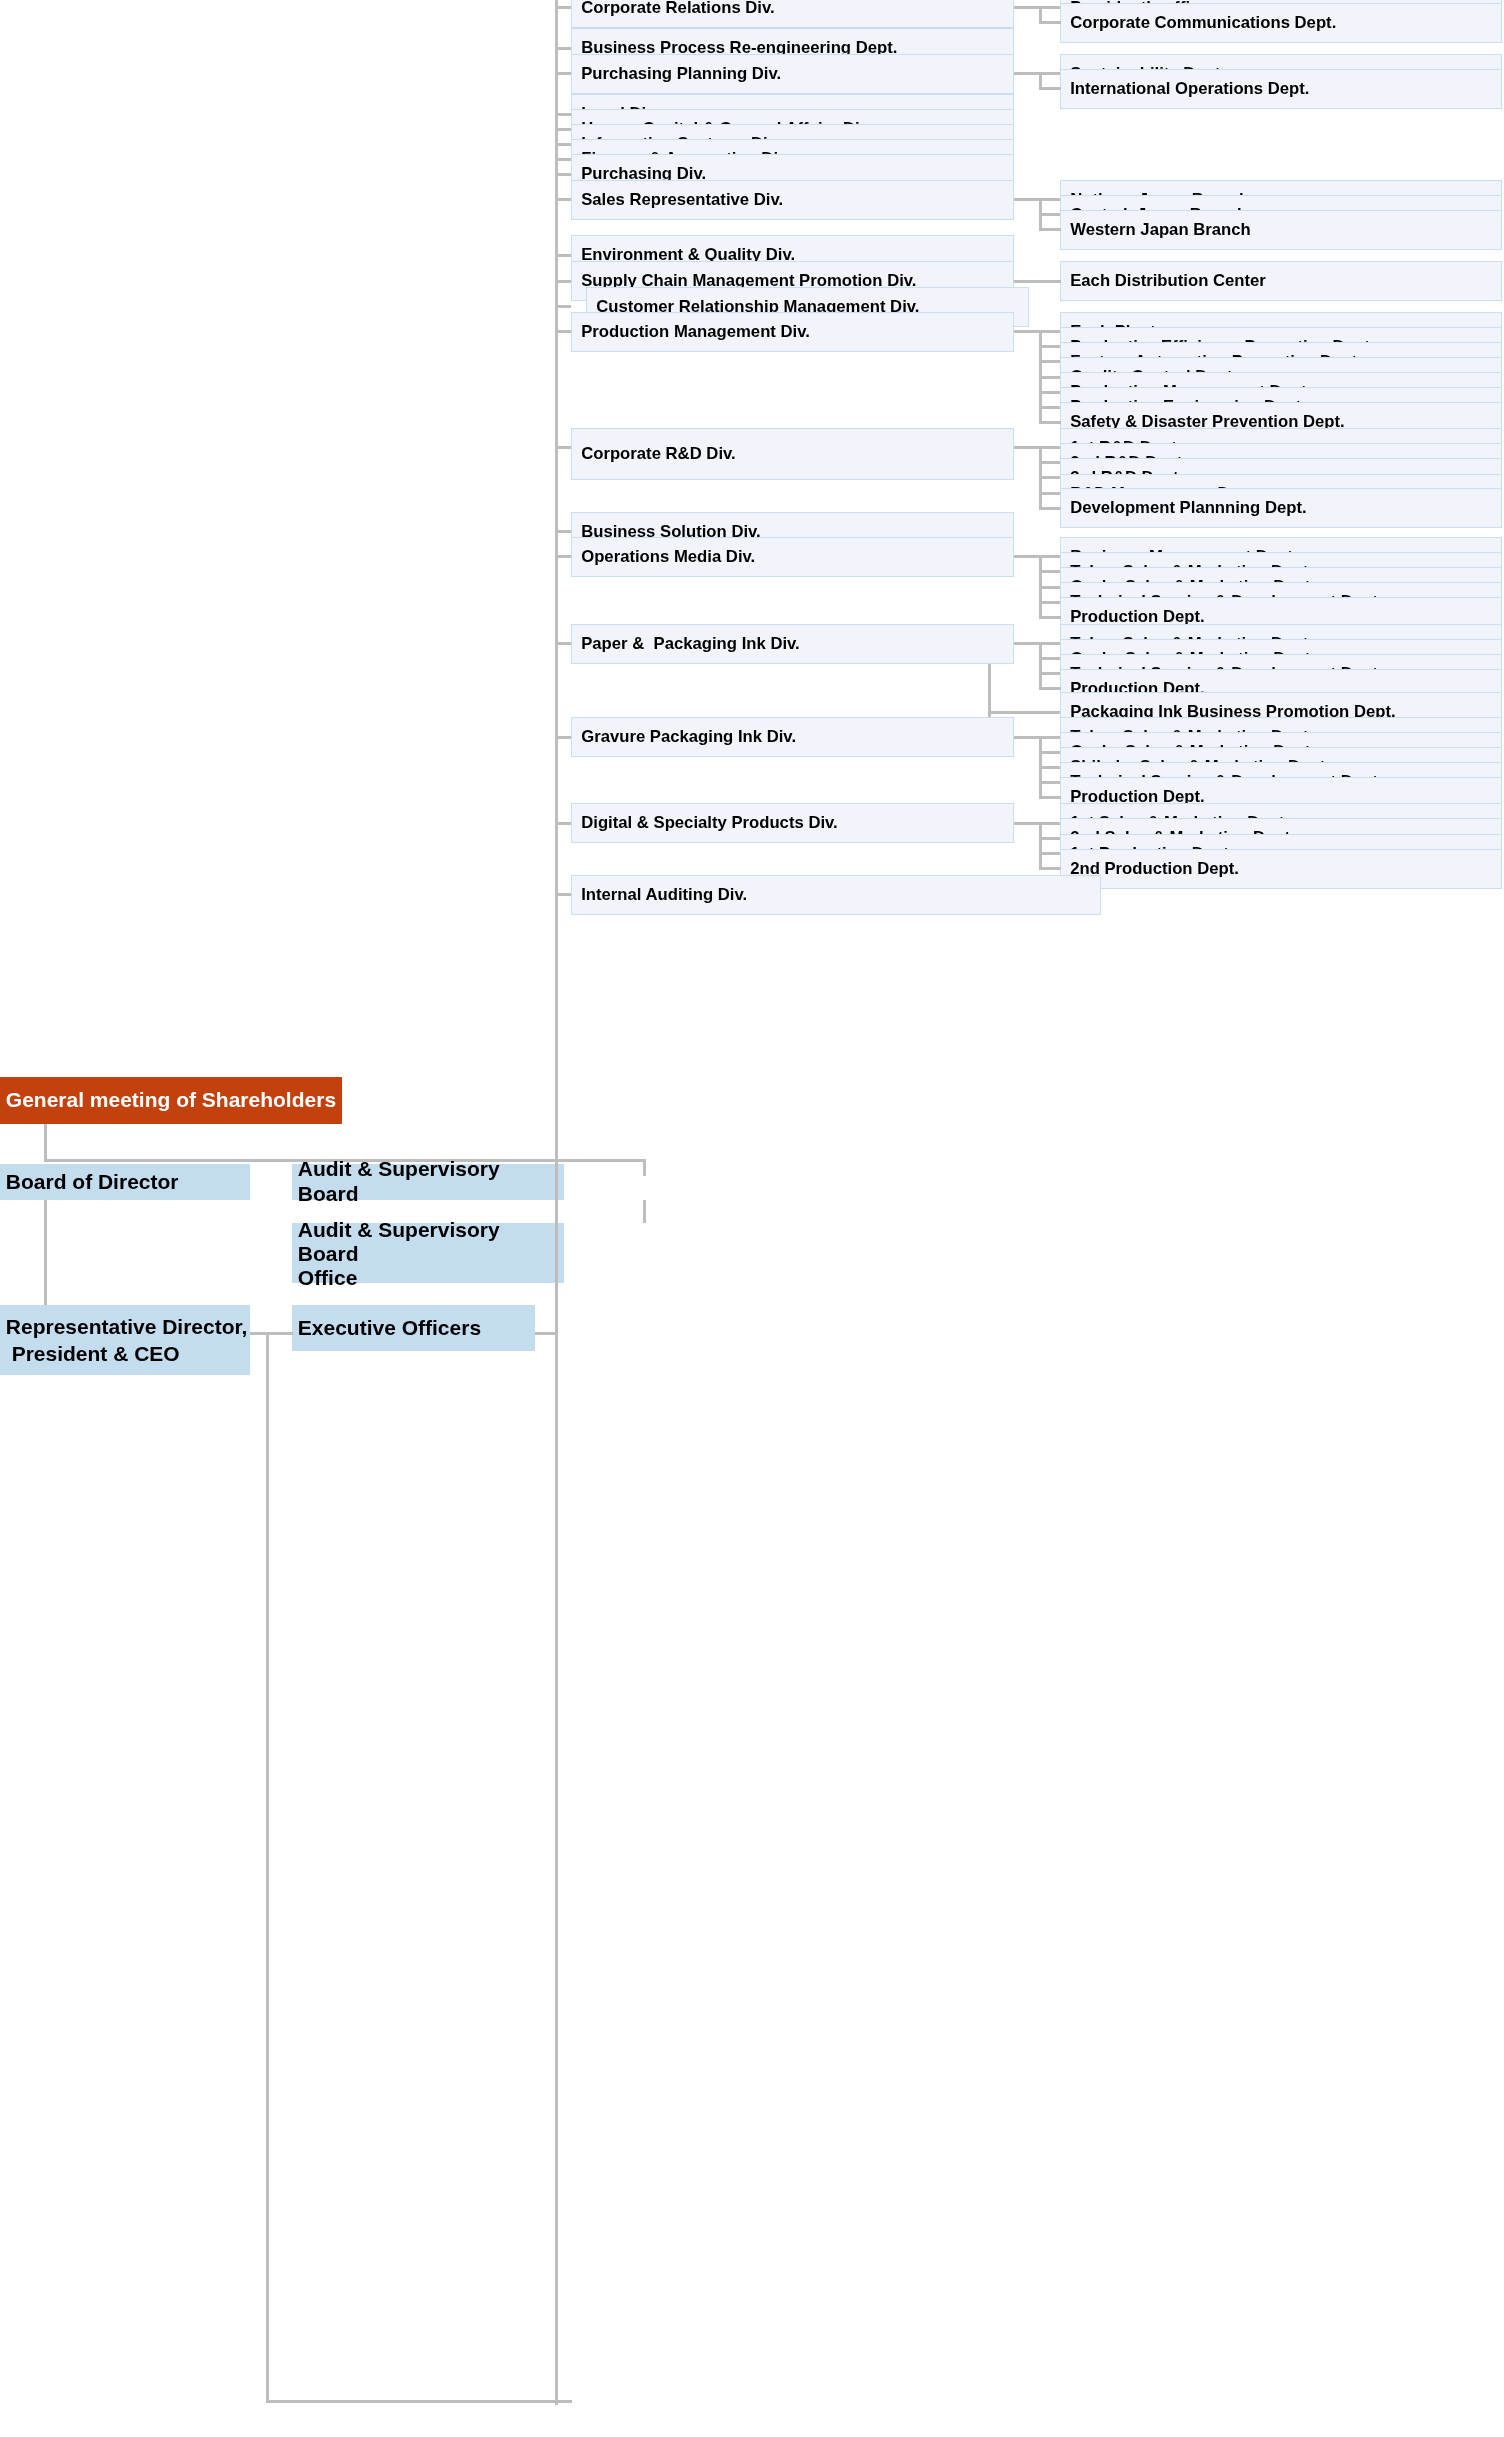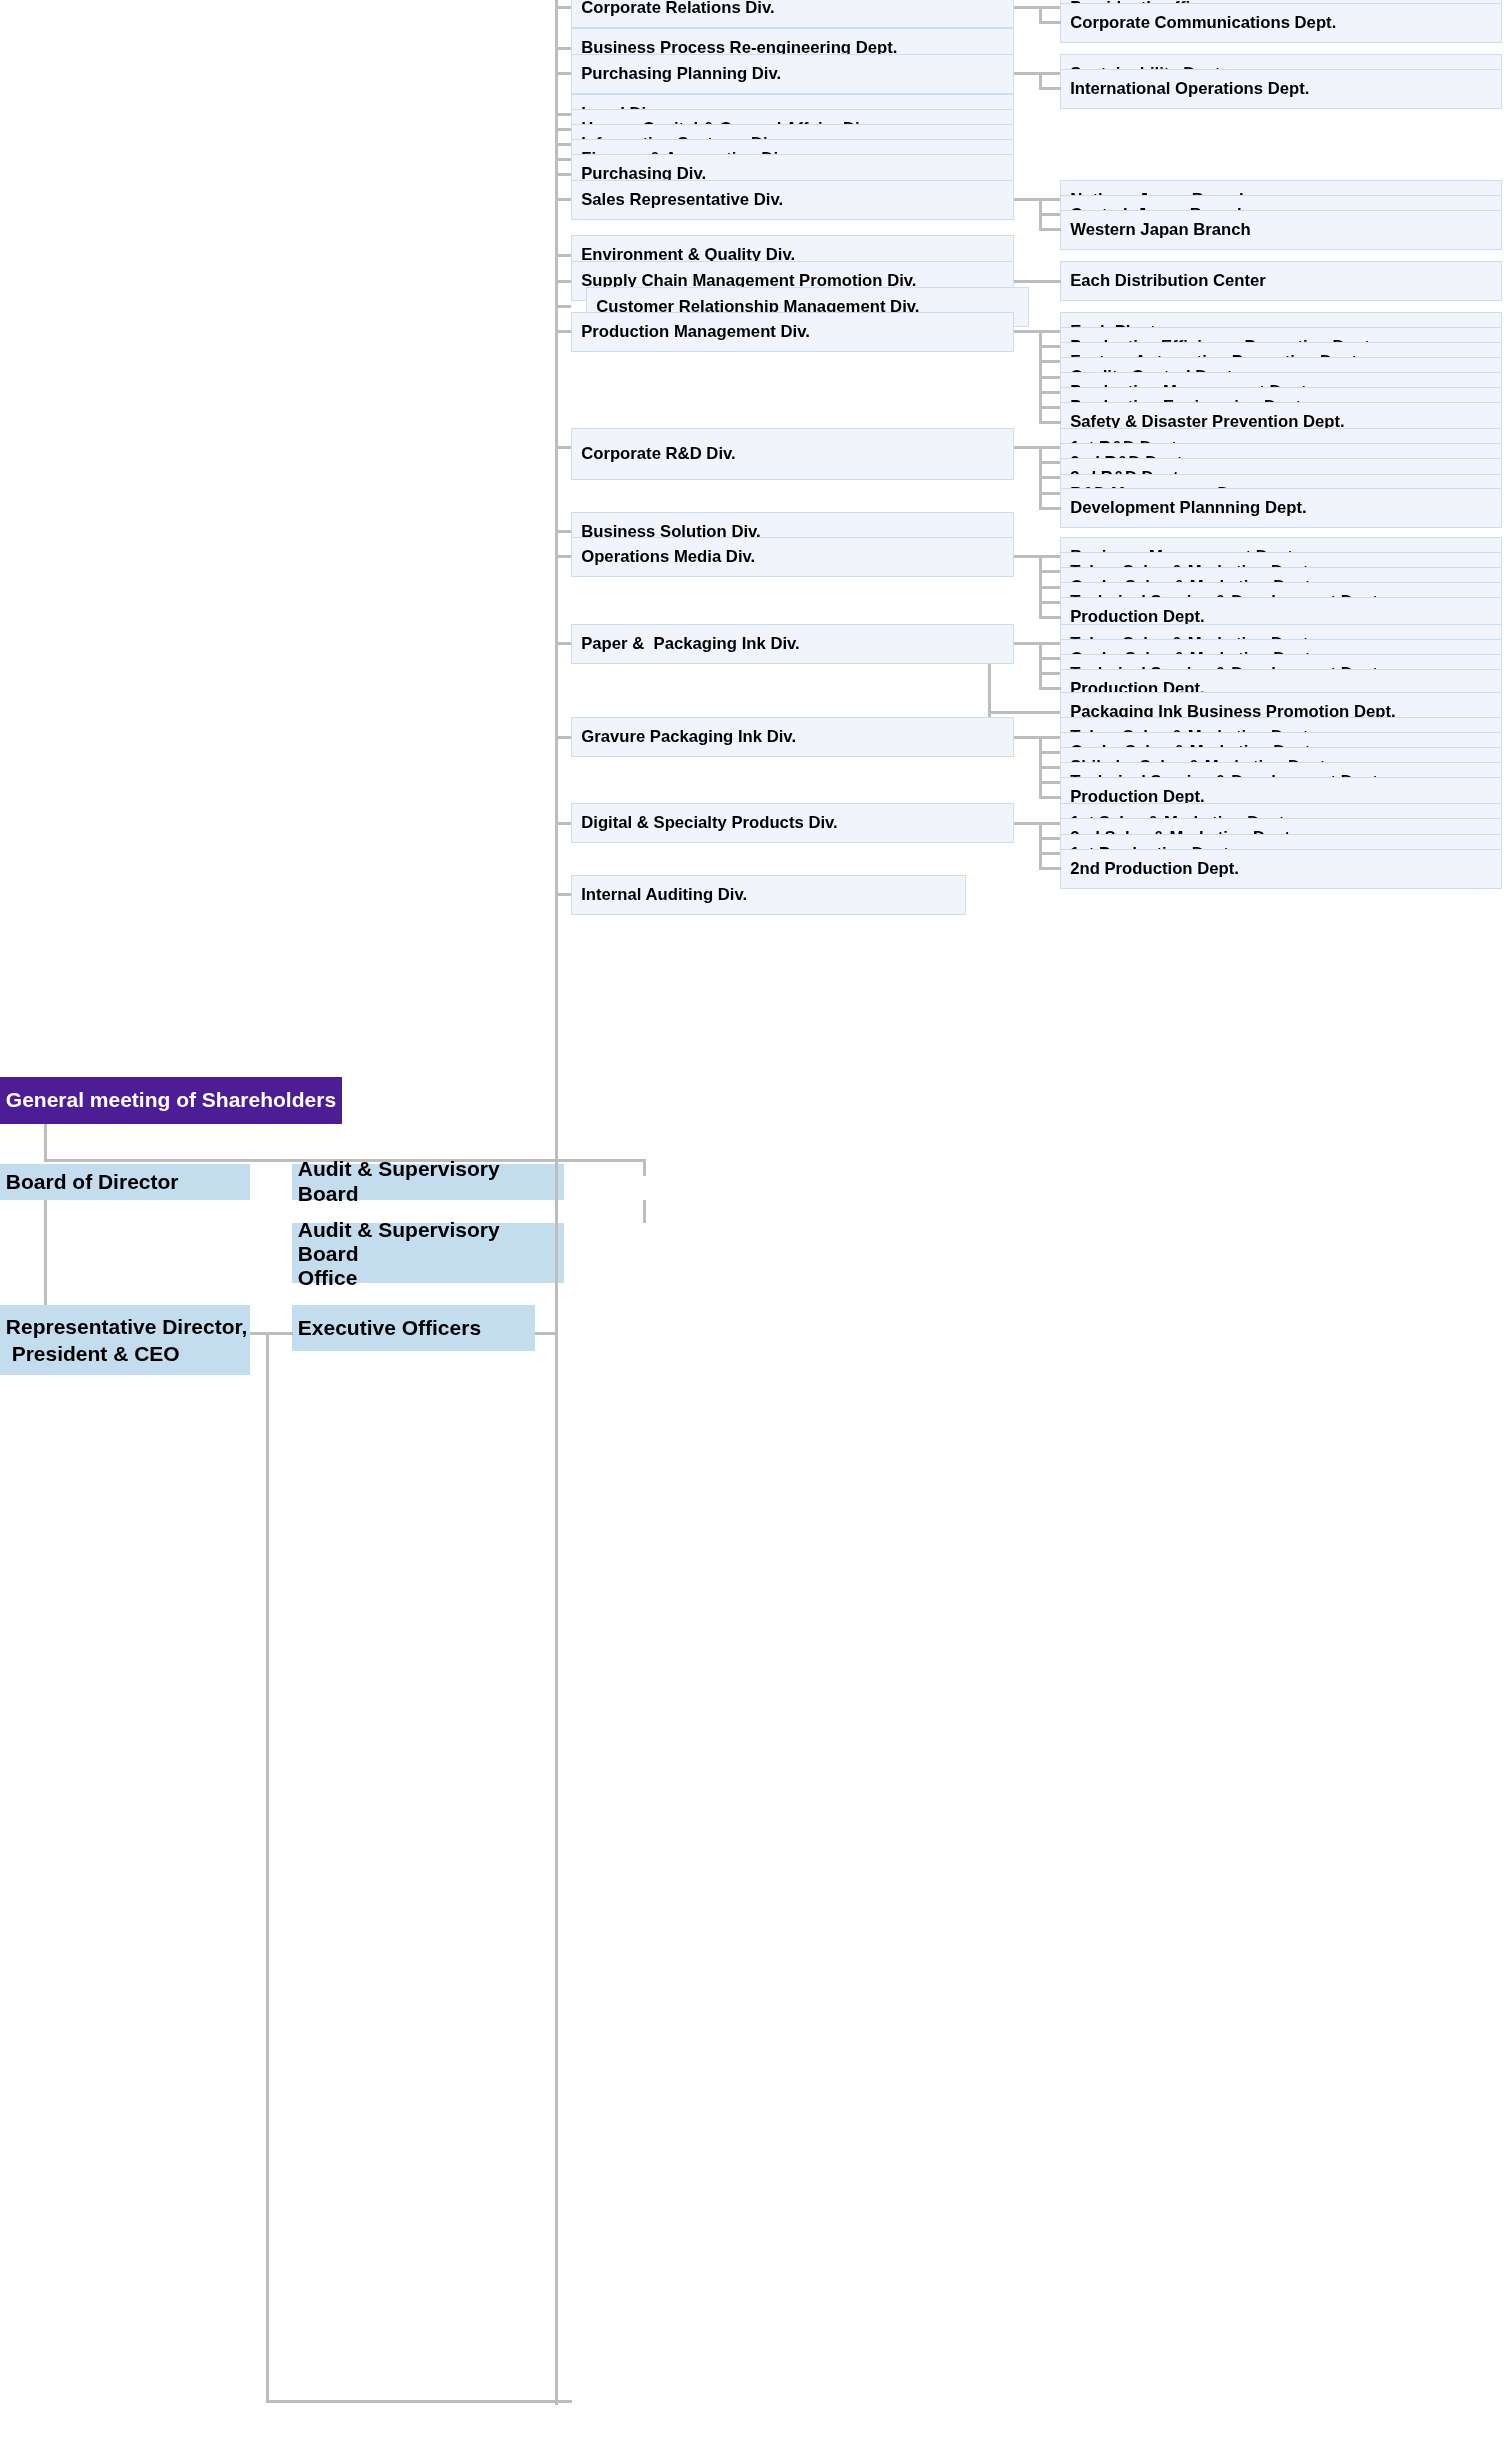--- a/index.html
+++ b/index.html
@@ -21,21 +21,21 @@
     box-sizing:border-box;
     display:flex;
     align-items:center;
     font-weight:bold;
     color:#000000;
     line-height:1.18;
     white-space:pre-wrap;
   }
   
   .box.banner{
-    background:#4c1d95;
+    background:#c2410c;
     color:#ffffff;
     border:none;
     font-size:21px;
     padding-left:5.8px;
   }
   
   .box.gov{
     background:#c3dcee;
     border:none;
     font-size:21px;
@@ -232,18 +232,18 @@
       <div class="box dept-box" style="left: 1060px; top: 803px; width: 442px; height: 40px;">1st Sales &amp; Marketing Dept.</div>
       <div class="line thin" style="left: 1039px; top: 822px; width: 22px; height: 2.9px;"></div>
       <div class="box dept-box" style="left: 1060px; top: 818px; width: 442px; height: 40px;">2nd Sales &amp; Marketing Dept.</div>
       <div class="line thin" style="left: 1039px; top: 837px; width: 22px; height: 2.9px;"></div>
       <div class="box dept-box" style="left: 1060px; top: 834px; width: 442px; height: 40px;">1st Production Dept.</div>
       <div class="line thin" style="left: 1039px; top: 852px; width: 22px; height: 2.9px;"></div>
       <div class="box dept-box" style="left: 1060px; top: 849px; width: 442px; height: 40px;">2nd Production Dept.</div>
       <div class="line thin" style="left: 1039px; top: 867px; width: 22px; height: 2.9px;"></div>
       <div class="line thin" style="left: 1014px; top: 822px; width: 27px; height: 2.9px;"></div>
       <div class="line thin" style="left: 1039px; top: 822px; width: 2.9px; height: 48px;"></div>
-      <div class="box div-box" style="left: 571px; top: 875px; width: 395px; height: 40px;">Internal Auditing Div.</div>
+      <div class="box div-box" style="left: 571px; top: 875px; width: 530px; height: 40px;">Internal Auditing Div.</div>
       <div class="line thin" style="left: 555px; top: 893px; width: 16px; height: 2.9px;"></div>
     </div>
 
 </div>
 
 
 </body></html>

